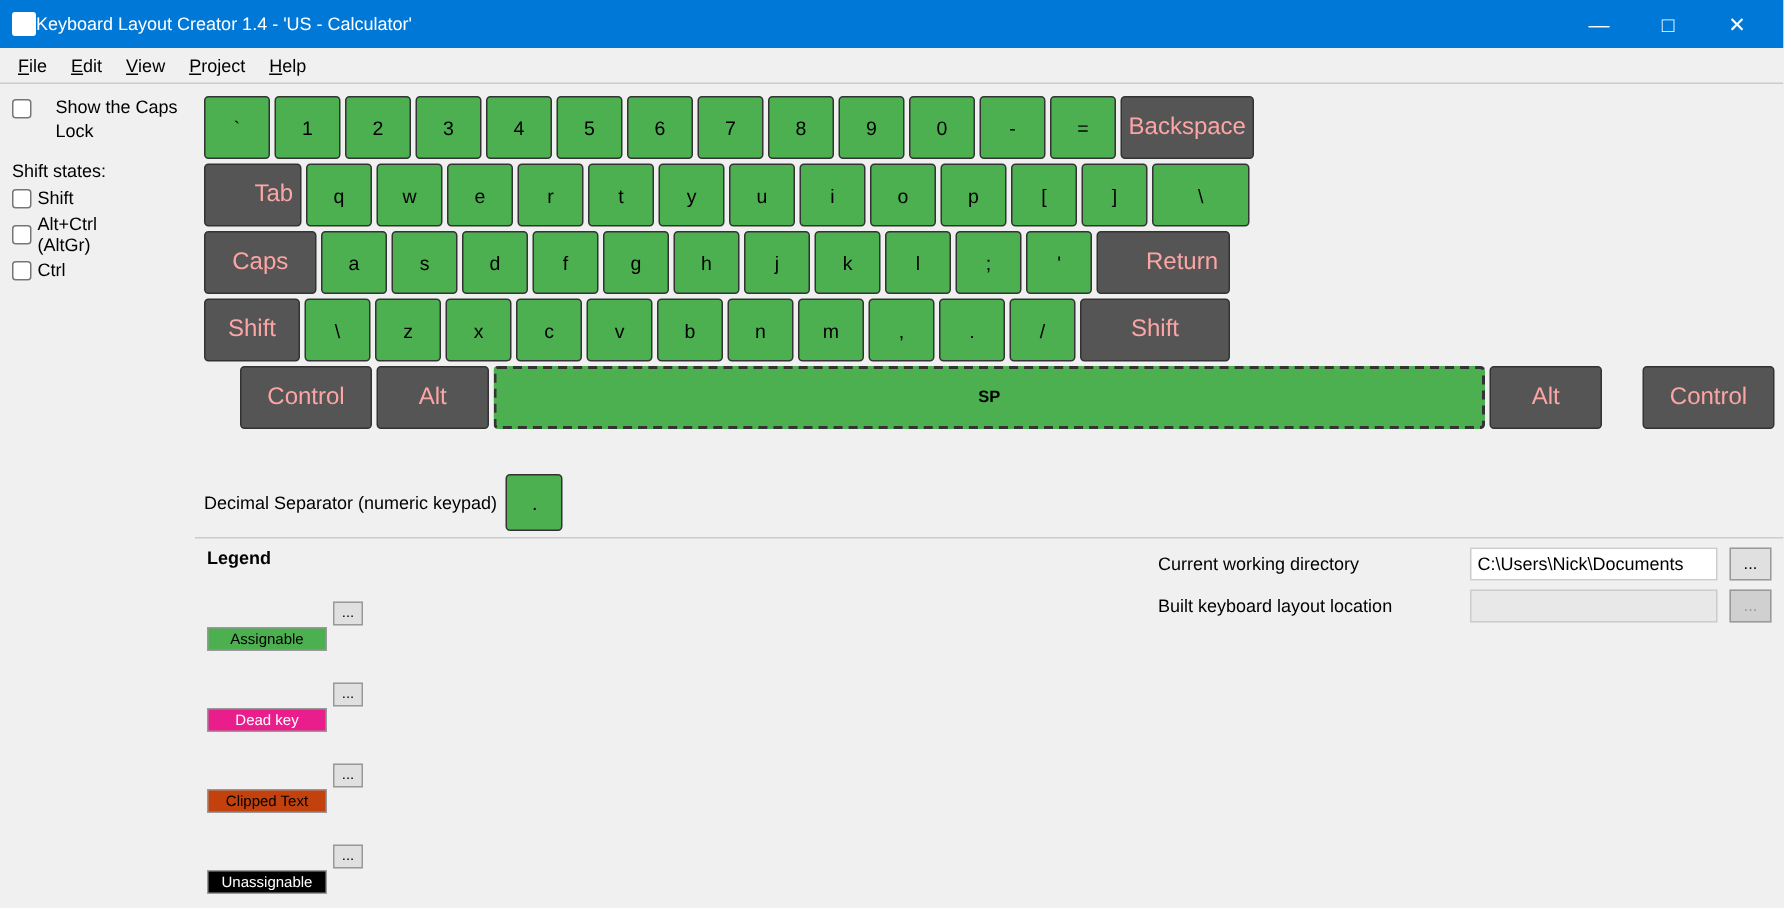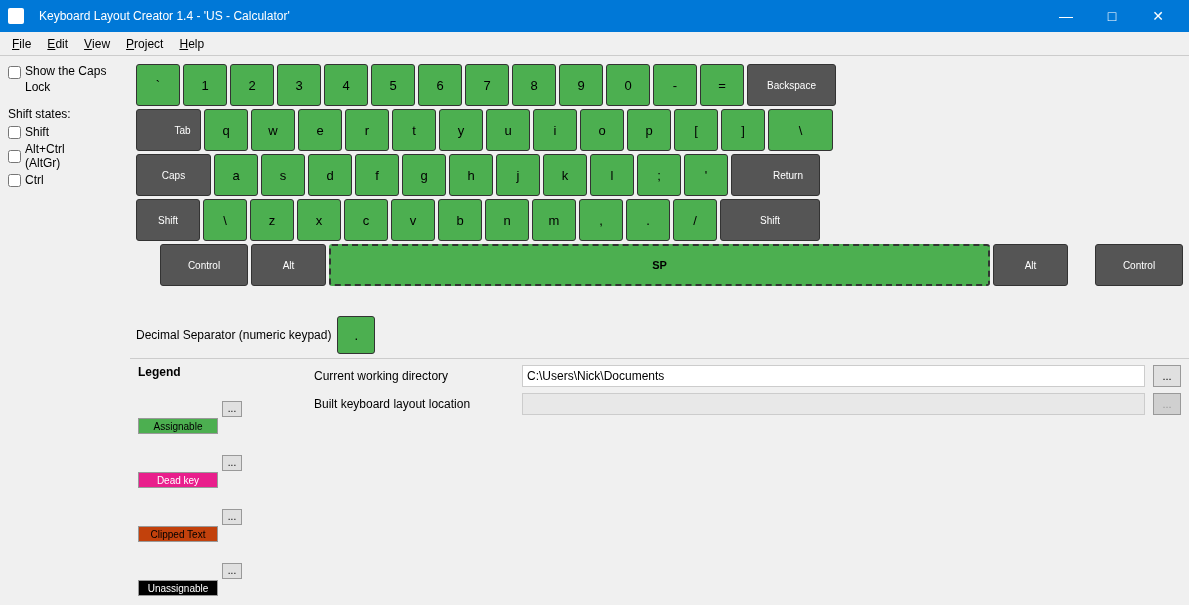--- a/index.html
+++ b/index.html
@@ -8,21 +8,21 @@
     
     .title-bar {
       background: #0078d7;
       color: white;
       height: 32px;
       display: flex;
       align-items: center;
       padding: 0 8px;
       justify-content: space-between;
     }
-    .title-bar-left { display: flex; align-items: center; gap: 15px; }
+    .title-bar-left { display: flex; align-items: center; gap: 0; }
     .title-bar-icon { width: 16px; height: 16px; background: #fff; border-radius: 2px; display: flex; align-items: center; justify-content: center; font-size: 10px; }
     .title-bar-title { font-size: 12px; }
     .title-bar-controls { display: flex; gap: 0; }
     .title-bar-btn {
       width: 46px; height: 32px; border: none; background: transparent; color: white;
       cursor: pointer; font-size: 14px; display: flex; align-items: center; justify-content: center;
     }
 
     
     .menu-bar {
@@ -51,21 +51,21 @@
 
     
     .left-panel {
       width: 130px;
       padding: 8px;
       flex-shrink: 0;
     }
     .caps-lock-row {
       display: flex;
       align-items: flex-start;
-      gap: 4px;
+      gap: 16px;
       margin-bottom: 12px;
     }
     .caps-lock-checkbox { margin-top: 2px; }
     .caps-lock-label { font-size: 12px; line-height: 1.3; }
     .shift-states-section { margin-bottom: 4px; }
     .shift-states-title { font-size: 12px; font-weight: normal; margin-bottom: 4px; }
     .checkbox-row { display: flex; align-items: center; gap: 4px; margin-bottom: 3px; font-size: 12px; }
 
     
     .keyboard-area {
@@ -91,22 +91,22 @@
       justify-content: center;
       font-size: 13px;
       font-weight: 500;
       cursor: pointer;
       min-height: 42px;
       color: #000;
       position: relative;
     }
     .key.dark {
       background: #555;
-      color: #ffffff;
-      font-size: 10px;
+      color: #fca5a5;
+      font-size: 16px;
     }
     .key.sp-key {
       background: #4caf50;
       border: 2px dashed #333;
     }
     .key-unit { width: 44px; }
     .key-backspace { width: 89px; }
     .key-tab { width: 65px; padding-left: 28px; }
     .key-backslash { width: 65px; }
     .key-caps { width: 75px; }
@@ -181,20 +181,21 @@
     .assignable-color { background: #4caf50; }
     .deadkey-color { background: #e91e8c; color: white; }
     .clipped-color { background: #c2410c; }
     .unassignable-color { background: #000000; color: white; }
 
     .directory-section {
       flex: 1;
       display: flex;
       flex-direction: column;
       gap: 6px;
+      align-items: flex-end;
     }
     .dir-row {
       display: flex;
       align-items: center;
       gap: 8px;
     }
     .dir-label { width: 200px; font-size: 12px; flex-shrink: 0; }
     .dir-input {
       flex: 1;
       height: 22px;

